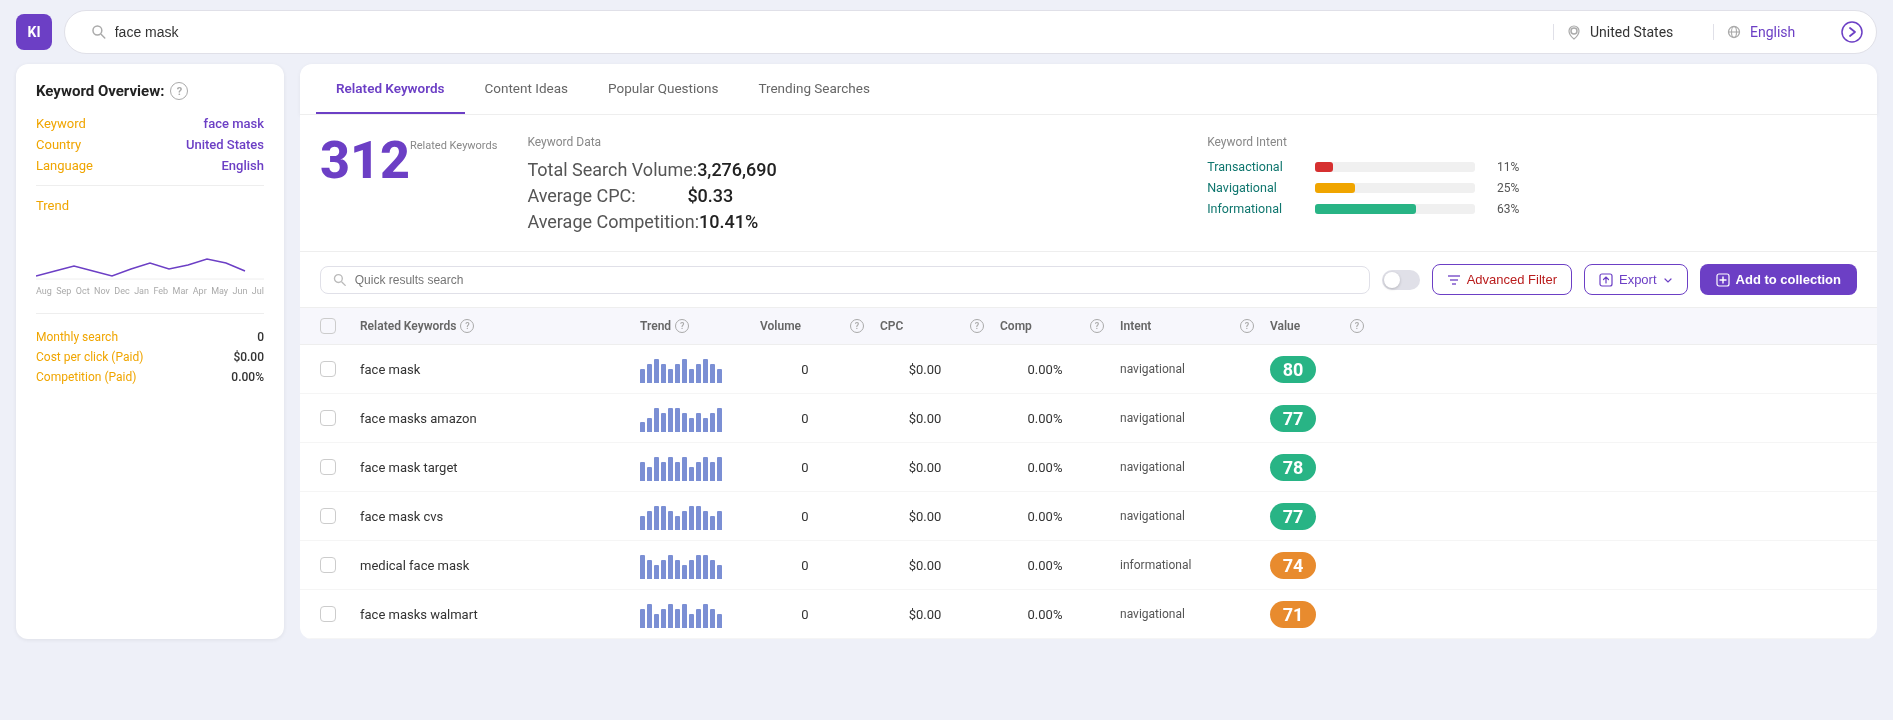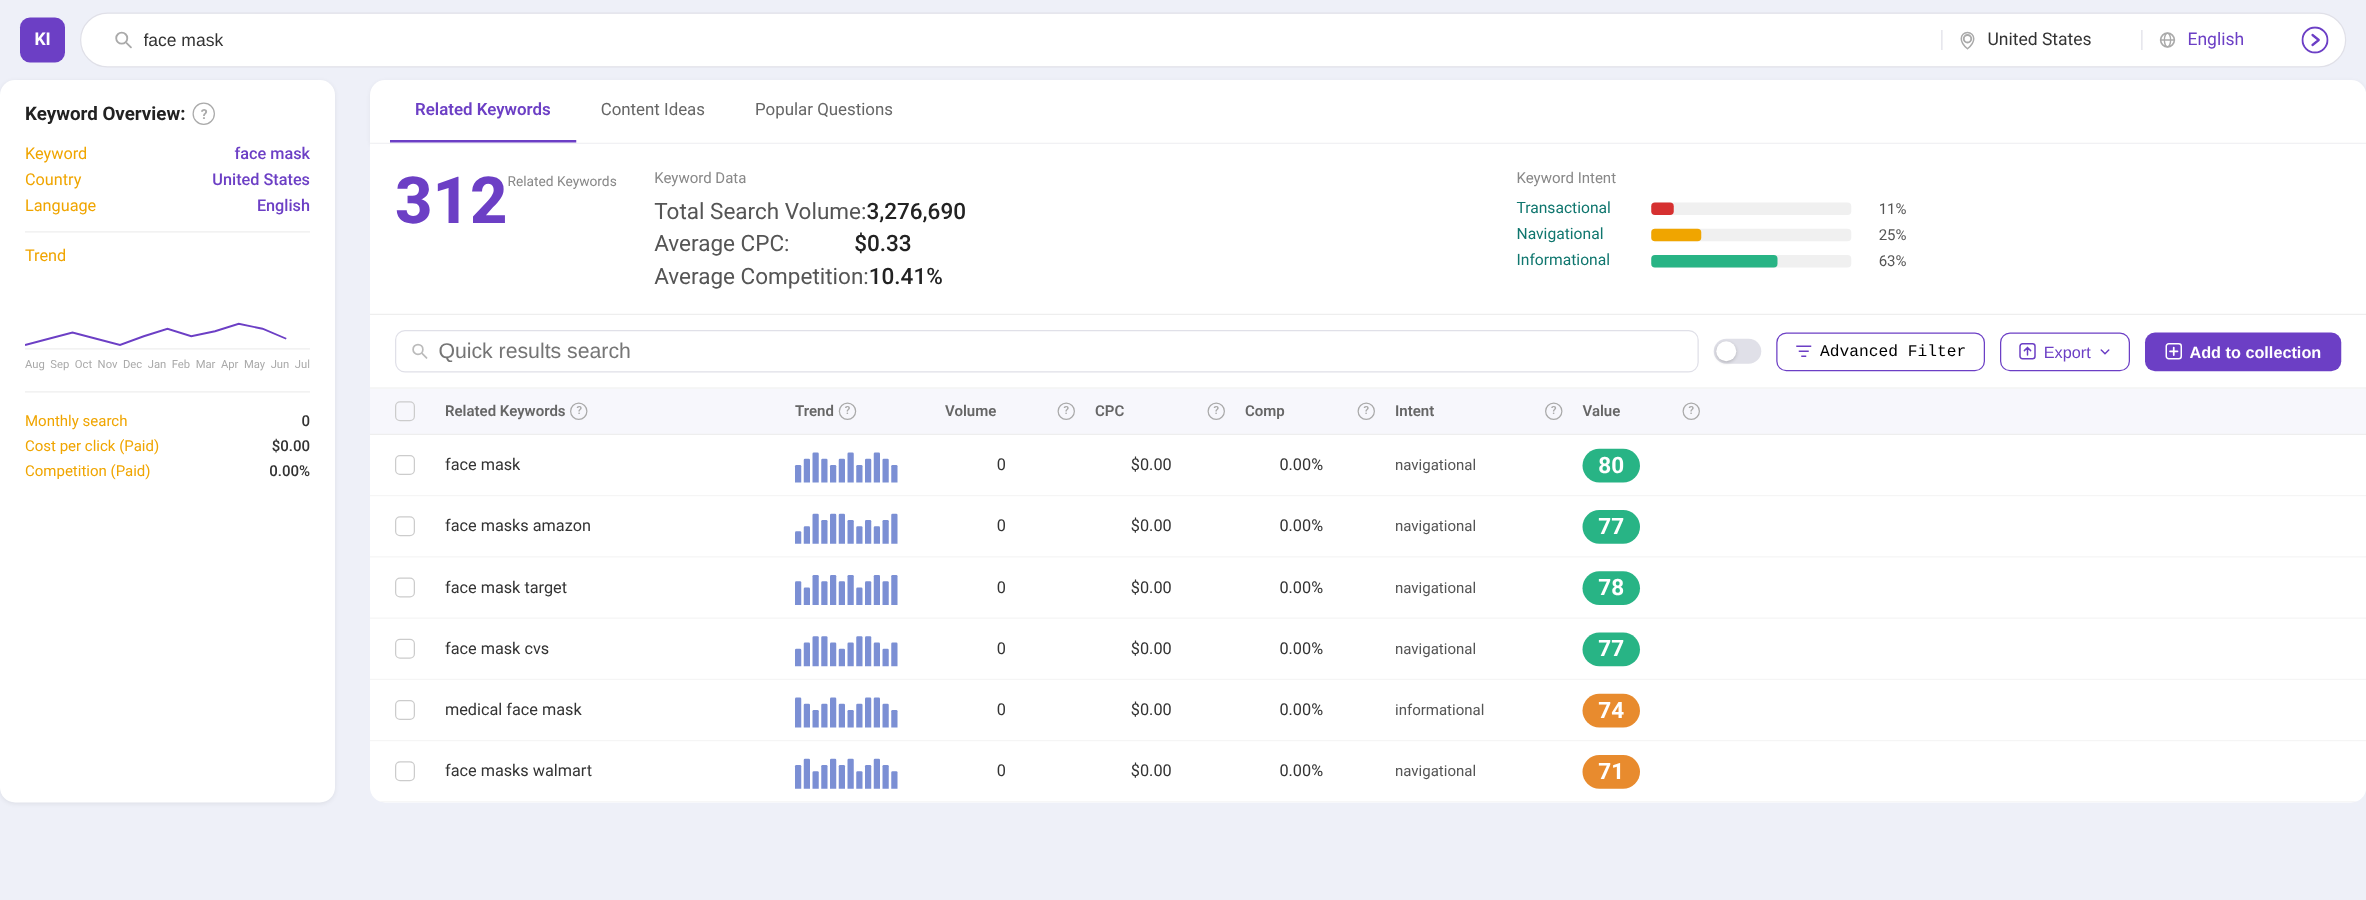--- a/index.html
+++ b/index.html
@@ -74,22 +74,22 @@
       background: transparent;
       border: none;
       cursor: pointer;
       display: flex; align-items: center; justify-content: center;
       border-radius: 50%;
     }
 
     
     .main-layout {
       display: flex;
-      gap: 12px;
-      padding: 0 0 16px;
+      gap: 0;
+      padding: 0 16px 16px;
     }
 
     
     .sidebar {
       width: 268px;
       flex-shrink: 0;
       background: #fff;
       border-radius: 12px;
       padding: 18px 20px;
       margin-right: 16px;
@@ -294,25 +294,24 @@
       box-shadow: 0 1px 3px rgba(0,0,0,0.2);
     }
     .advanced-filter-btn {
       display: flex;
       align-items: center;
       gap: 6px;
       background: #fff;
       border: 1.5px solid #6c3fc5;
       border-radius: 8px;
       padding: 7px 14px;
-      color: #000000;
+      color: #b91c1c;
       font-size: 13px;
       cursor: pointer;
       font-weight: 500;
-      font-family: Liberation Mono, monospace;
     }
     .export-btn {
       display: flex;
       align-items: center;
       gap: 6px;
       background: #fff;
       border: 1.5px solid #6c3fc5;
       border-radius: 8px;
       padding: 7px 14px;
       color: #6c3fc5;
@@ -500,20 +499,21 @@
       </div>
     </div>
   </div>
 
   <div class="content-area">
 
     <div class="tabs-bar">
       <div class="tab active">Related Keywords</div>
       <div class="tab">Content Ideas</div>
       <div class="tab">Popular Questions</div>
+      <div class="tab">Trending Searches</div>
     </div>
 
     <div class="data-panel">
       <div class="big-number-block">
         <span class="big-number">312</span>
         <span class="big-number-label">Related Keywords</span>
       </div>
 
       <div class="keyword-data-section">
         <div class="section-header">Keyword Data</div>
@@ -556,21 +556,21 @@
         </div>
       </div>
     </div>
 
     <div class="toolbar">
       <div class="search-quick">
         <svg width="14" height="14" viewBox="0 0 14 14" fill="none">
           <circle cx="5.5" cy="5.5" r="4" stroke="#bbb" stroke-width="1.4"></circle>
           <line x1="9" y1="9" x2="12.5" y2="12.5" stroke="#bbb" stroke-width="1.4" stroke-linecap="round"></line>
         </svg>
-        <input style="border: none; outline: none; font-size: 17px; color: #a21caf; background: transparent; width: 100%;" placeholder="Quick results search" readonly="">
+        <input style="border: none; outline: none; font-size: 12px; color: #a21caf; background: transparent; width: 100%;" placeholder="Quick results search" readonly="">
       </div>
       <div class="toggle-wrap">
         <div class="toggle-pill">
           <div class="toggle-knob"></div>
         </div>
       </div>
       <button class="advanced-filter-btn">
         <svg width="14" height="14" viewBox="0 0 14 14" fill="none">
           <line x1="1" y1="3" x2="13" y2="3" stroke="#6c3fc5" stroke-width="1.3"></line>
           <line x1="3" y1="7" x2="11" y2="7" stroke="#6c3fc5" stroke-width="1.3"></line>

